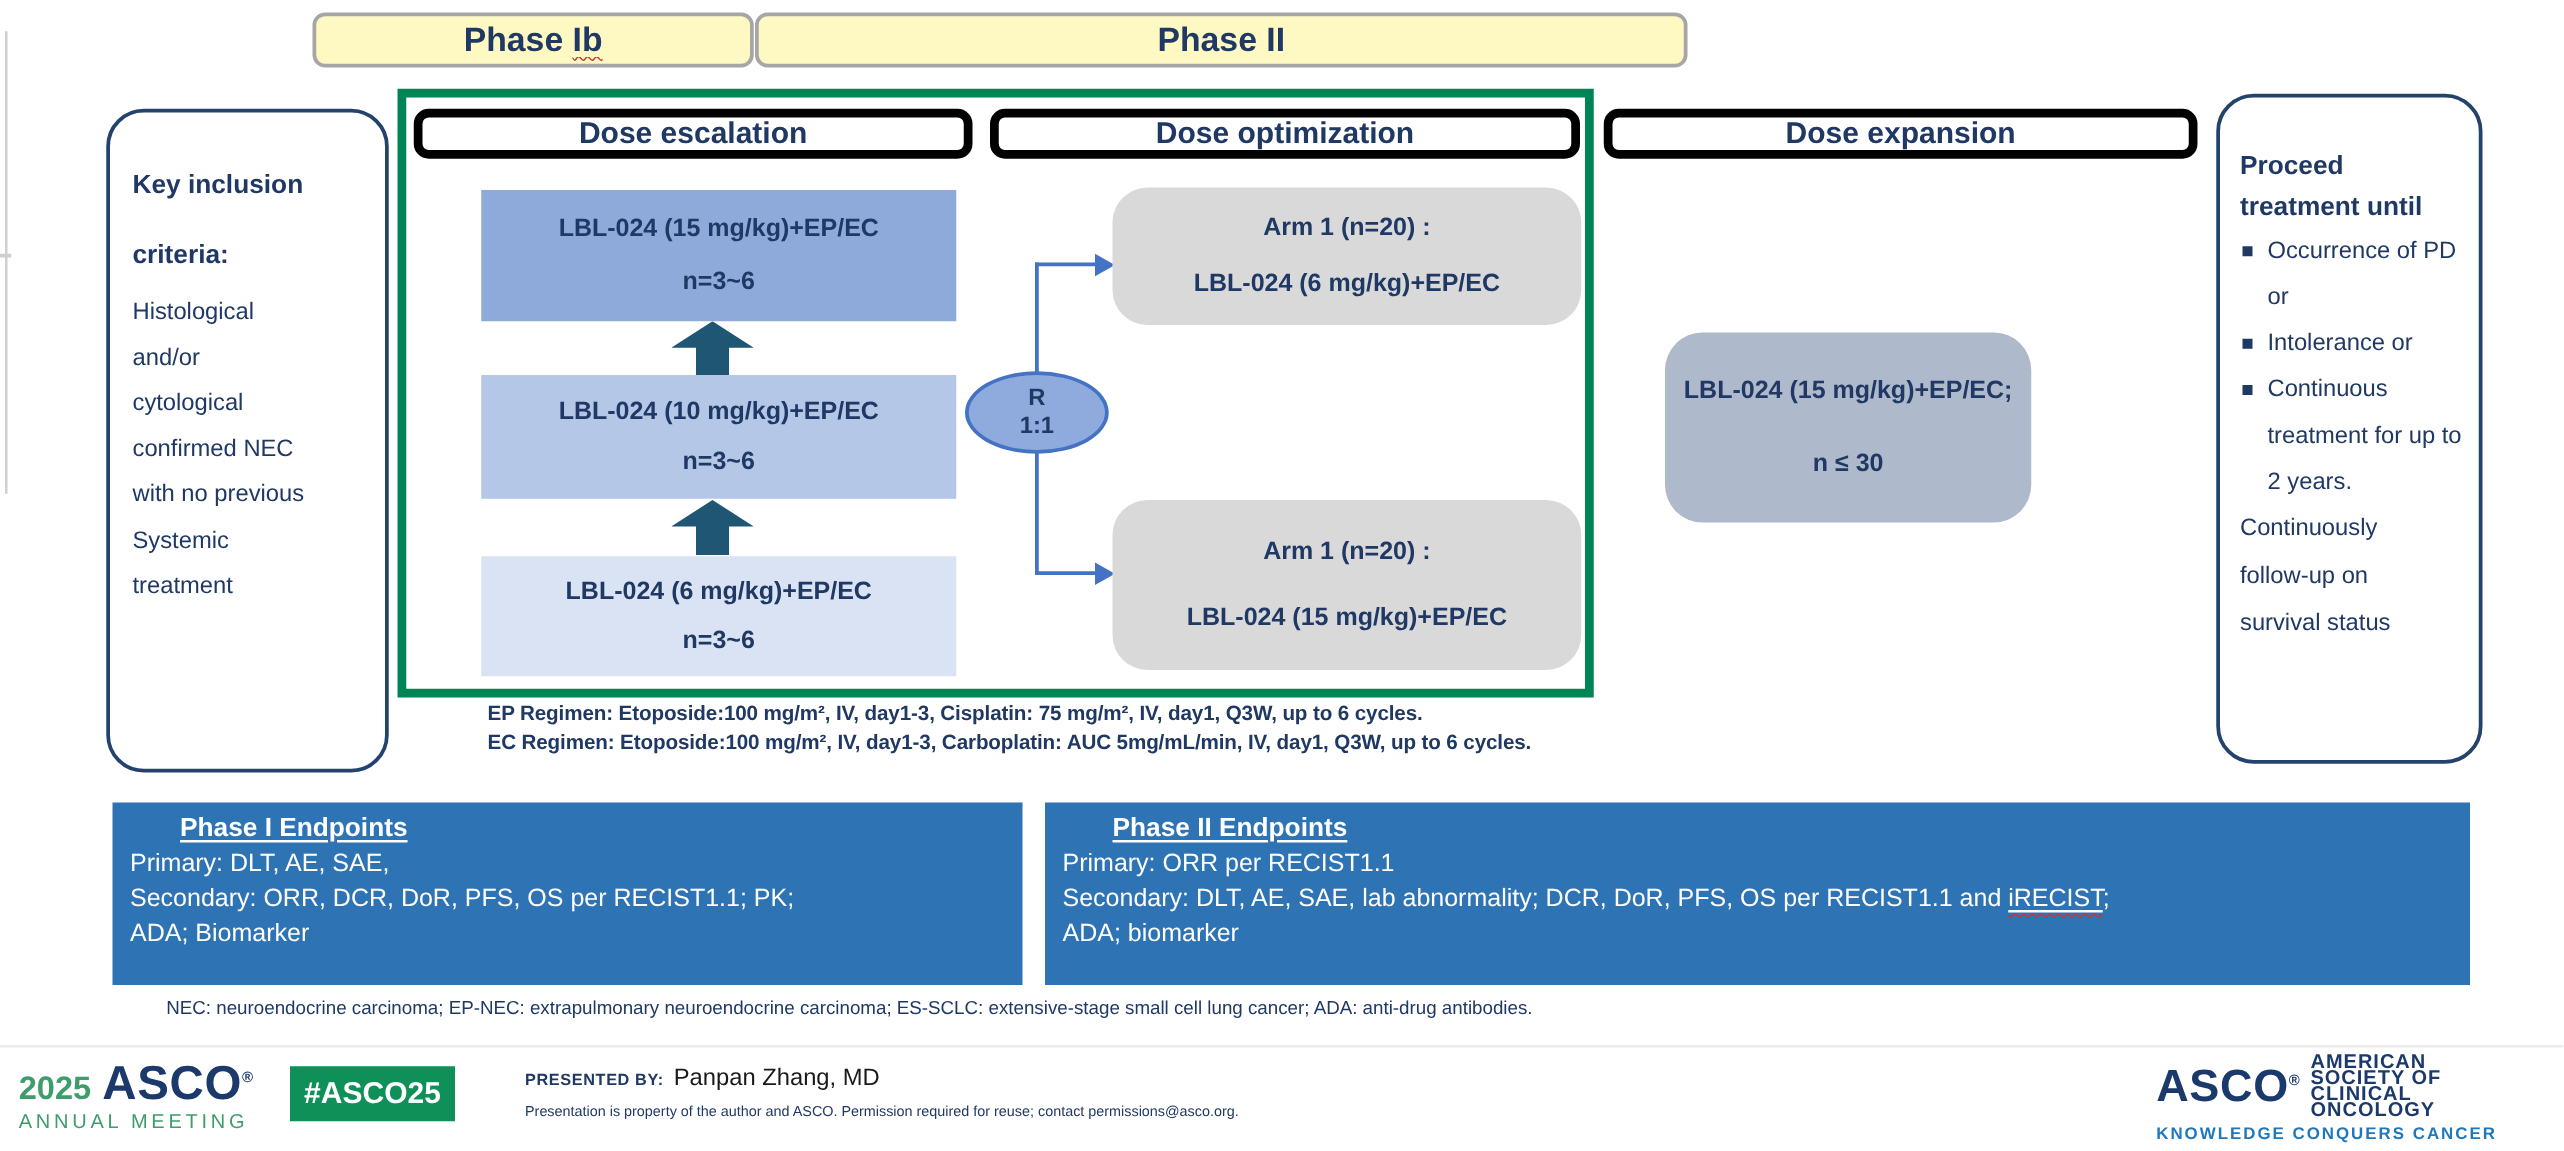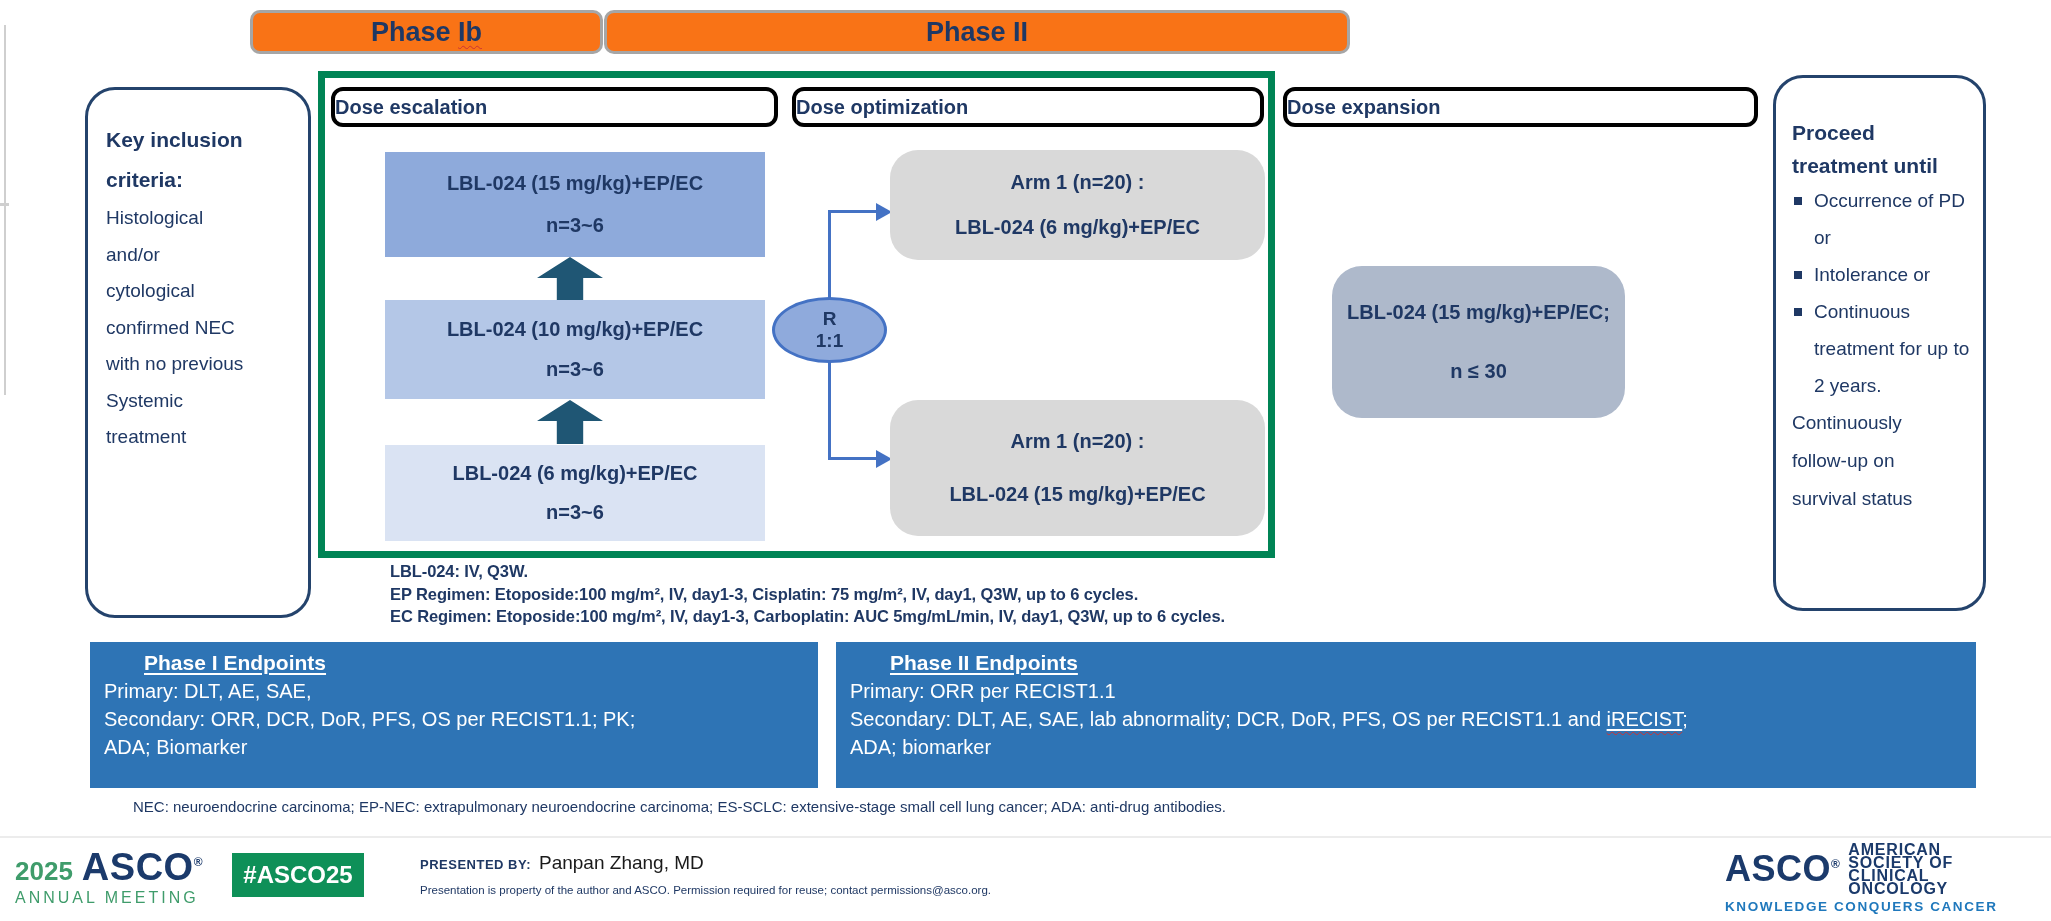--- a/index.html
+++ b/index.html
@@ -5,32 +5,32 @@
   html,body{margin:0;padding:0;background:#fff;}
   .slide{
     position:relative;width:2051px;height:921px;background:#ffffff;overflow:hidden;
     font-family:"Liberation Sans","DejaVu Sans",sans-serif;color:#1F3864;
   }
   .abs{position:absolute;}
   
   .edge-v{left:4px;top:25px;width:2px;height:370px;background:#cfcfcf;}
   .edge-t{left:0;top:203px;width:9px;height:3px;background:#cfcfcf;}
   
-  .phase-box{background:#f97316;border:3px solid #A6A6A6;border-radius:10px;
+  .phase-box{background:#fef9c3;border:3px solid #A6A6A6;border-radius:10px;
     display:flex;align-items:center;justify-content:center;
     font-weight:bold;font-size:27px;color:#1F3864;}
   .phase1{left:250px;top:10px;width:347px;height:38px;}
   .phase2{left:604px;top:10px;width:740px;height:38px;}
   .sq-red{text-decoration:underline wavy #cc3333 1px;text-underline-offset:4px;}
   
   .green-frame{left:318px;top:71px;width:957px;height:487px;border:7px solid #008455;box-sizing:border-box;}
   
-  .col-header{background:#fff;border:4px solid #000000;border-radius:12px;
-    display:flex;align-items:center;
-    font-weight:bold;font-size:20px;color:#1F3864;box-sizing:border-box;}
+  .col-header{background:#fff;border:7px solid #000000;border-radius:12px;
+    display:flex;align-items:center;justify-content:center;
+    font-weight:bold;font-size:24px;color:#1F3864;box-sizing:border-box;}
   .hdr-esc{left:331px;top:87px;width:447px;height:40px;}
   .hdr-opt{left:792px;top:87px;width:472px;height:40px;}
   .hdr-exp{left:1283px;top:87px;width:475px;height:40px;}
   
   .esc-box{left:385px;width:380px;display:flex;flex-direction:column;justify-content:space-evenly;
     align-items:center;font-weight:bold;font-size:20px;color:#1F3864;text-align:center;}
   .esc-3{top:152px;height:105px;background:#8EAADB;}
   .esc-2{top:300px;height:99px;background:#B4C7E7;}
   .esc-1{top:445px;height:96px;background:#DAE3F3;}
   .block-arrow{width:66px;height:44px;background:#1F5674;
@@ -58,21 +58,21 @@
     font-weight:bold;font-size:20px;color:#1F3864;text-align:center;}
   .arm-1{top:150px;height:110px;}
   .arm-2{top:400px;height:136px;}
   
   .exp-box{left:1332px;top:266px;width:293px;height:152px;background:#AEB9CB;border-radius:30px;
     display:flex;flex-direction:column;justify-content:space-evenly;align-items:center;
     font-weight:bold;font-size:20px;color:#1F3864;text-align:center;}
   
   .side-box{background:#fff;border:3px solid #24436C;border-radius:30px;box-sizing:border-box;}
   .incl-box{left:85px;top:87px;width:226px;height:531px;padding:30px 16px 0 18px;}
-  .incl-title{font-weight:bold;font-size:21px;line-height:40px;}
+  .incl-title{font-weight:bold;font-size:21px;line-height:56px;}
   .incl-line{font-size:19px;line-height:36.5px;}
   .proceed-box{left:1773px;top:75px;width:213px;height:536px;padding:38px 10px 0 16px;}
   .proceed-title{font-weight:bold;font-size:21px;line-height:33px;}
   .p-bullet{display:flex;font-size:19px;line-height:37px;}
   .bullet-square{flex:0 0 auto;width:8px;height:8px;background:#1F3864;margin:15px 12px 0 2px;}
   .p-footer-line{font-size:19px;line-height:38px;}
   
   .notes{left:390px;top:560px;font-weight:bold;font-size:16.5px;line-height:22.5px;color:#1F3864;letter-spacing:-0.1px;}
   
   .ep-box{background:#2E74B5;color:#ffffff;font-size:20px;line-height:28px;
@@ -196,21 +196,20 @@
     <div class="p-bullet">
       <span class="bullet-square"></span>
       <span>Continuous treatment for up to 2 years.</span>
     </div>
     <div class="p-footer-line">Continuously</div>
     <div class="p-footer-line">follow-up on</div>
     <div class="p-footer-line">survival status</div>
   </div>
 
   <div class="abs notes">
-    <div>LBL-024: IV, Q3W.</div>
     <div>EP Regimen: Etoposide:100 mg/m², IV, day1-3, Cisplatin: 75 mg/m², IV, day1, Q3W, up to 6 cycles.</div>
     <div>EC Regimen: Etoposide:100 mg/m², IV, day1-3, Carboplatin: AUC 5mg/mL/min, IV, day1, Q3W, up to 6 cycles.</div>
   </div>
 
   <div class="abs ep-box ep-1">
     <div class="ep-title">Phase I Endpoints</div>
     <div>Primary: DLT, AE, SAE,</div>
     <div>Secondary: ORR, DCR, DoR, PFS, OS per RECIST1.1; PK;</div>
     <div>ADA; Biomarker</div>
   </div>

